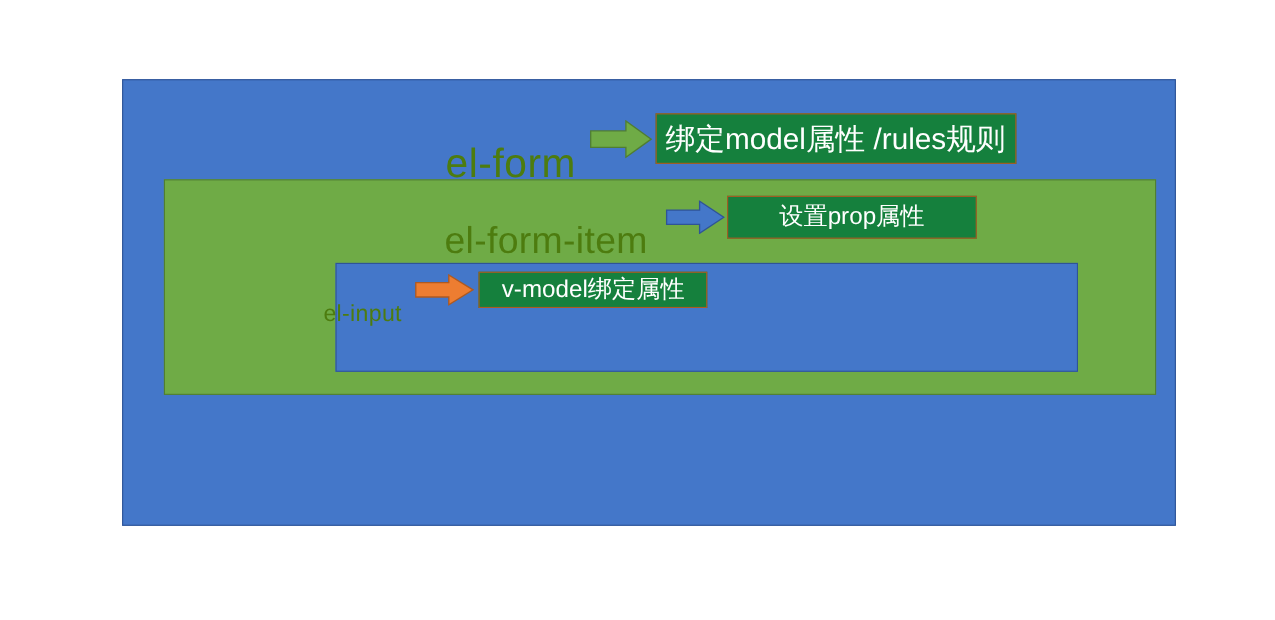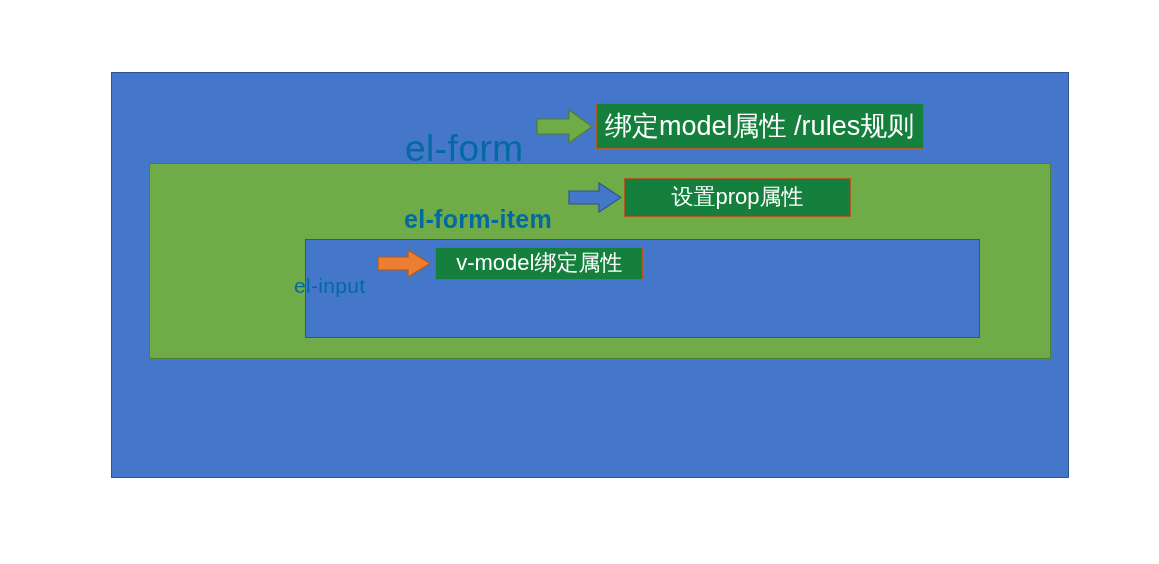--- a/index.html
+++ b/index.html
@@ -48,32 +48,32 @@
   }
 
   
   .row {
     position: absolute;
     display: flex;
     align-items: center;
     white-space: nowrap;
   }
   .row-label {
-    color: #0369a1;
+    color: #4d7c0f;
     line-height: 1;
     margin-top: 44px;
   }
 
   
   .row-1 { left: 405px; top: 103px; height: 46px; }
   .row-1 .row-label { font-size: 37px; font-weight: 400; letter-spacing: .5px; }
 
   
   .row-2 { left: 404px; top: 177px; height: 40px; }
-  .row-2 .row-label { font-size: 25px; font-weight: bold; letter-spacing: .3px; }
+  .row-2 .row-label { font-size: 34px; font-weight: normal; letter-spacing: .3px; }
 
   
   .row-3 { left: 294px; top: 246px; height: 34px; }
   .row-3 .row-label { font-size: 21px; font-weight: 400; letter-spacing: .3px; text-align: right; }
 
   
   .arrow {
     position: relative;
     display: inline-block;
   }

